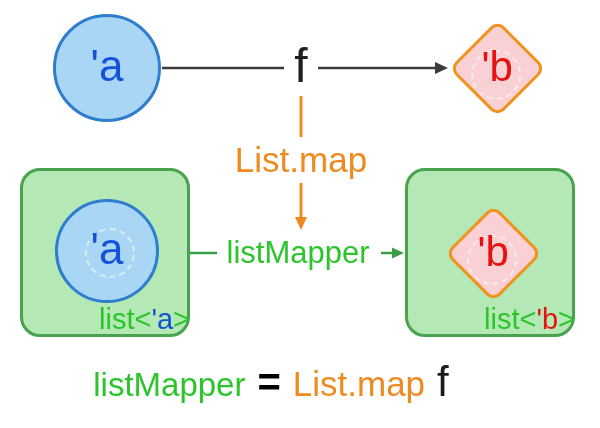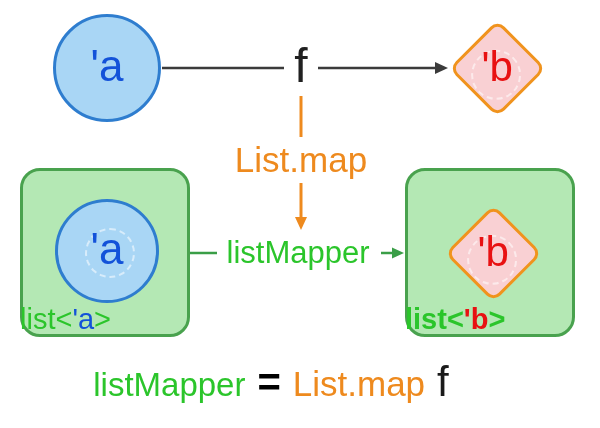--- a/index.html
+++ b/index.html
@@ -68,21 +68,21 @@
     color: #ee8a1e; font-size: 35px; line-height: 1;
     text-align: center; z-index: 3;
   }
   .mapper-label {
     position: absolute;
     color: #2bc52b; font-size: 31px; line-height: 1;
     text-align: center; z-index: 3;
   }
   .box-label {
     position: absolute;
-    width: 170px; text-align: left;
+    width: 170px; text-align: right;
     font-size: 29px; line-height: 1.1;
     color: #2bc52b; z-index: 3;
   }
   .box-label .t-blue { color: #1352d9; }
   .box-label .t-red  { color: #e81112; }
 
   .equation {
     position: absolute;
     left: 0; top: 358; width: 542px; top: 358px;
     display: flex; justify-content: center; align-items: baseline;
@@ -138,21 +138,21 @@
   </div>
   <div class="box-label" style="left:20px; top:304px;"><span>list&lt;</span><span class="t-blue">'a</span><span>&gt;</span></div>
 
   <div class="mapper-label" style="left:195px; top:237px; width:206px;">listMapper</div>
 
   <div class="list-box" style="left:405px; top:168px;"></div>
   <div class="type-diamond" style="left:459px; top:219px;">
     <div class="ghost" style="width:46px; height:46px; left:10px; top:12px;"></div>
     <span class="tlabel">'b</span>
   </div>
-  <div class="box-label" style="left:405px; top:304px;font-weight:bold;"><span>list&lt;</span><span class="t-red">'b</span><span>&gt;</span></div>
+  <div class="box-label" style="left:405px; top:304px;"><span>list&lt;</span><span class="t-red">'b</span><span>&gt;</span></div>
 
   <div class="equation">
     <span class="eq-lhs">listMapper</span>
     <span class="eq-op">=</span>
     <span class="eq-fn">List.map</span>
     <span class="eq-arg">f</span>
   </div>
 
 </div>
 

